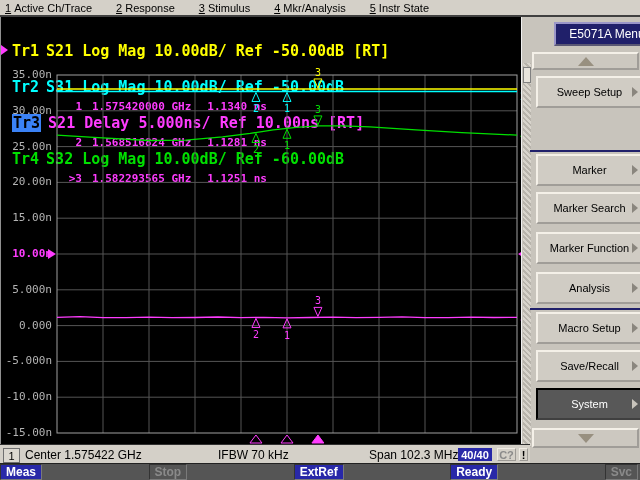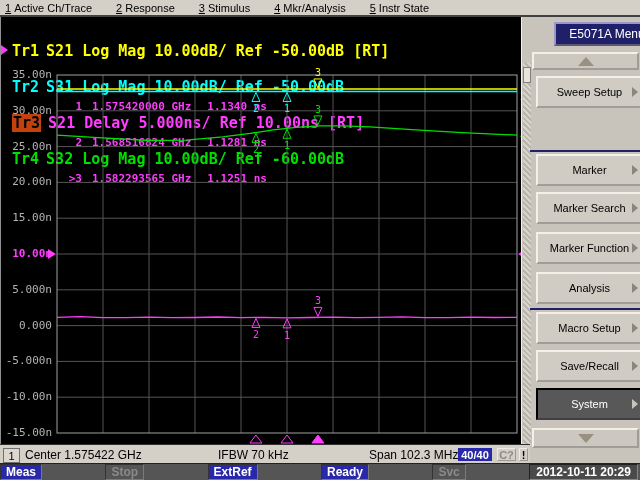--- a/index.html
+++ b/index.html
@@ -9,21 +9,21 @@
   .menubar{position:absolute;left:0;top:0;width:640px;height:17px;background:#d4d0c8;
            border-bottom:2px solid #404040;display:flex;align-items:center;gap:24px;
            padding-left:5px;box-sizing:border-box;font-size:11px;color:#000;}
   .menubar .mi{white-space:nowrap;}
   .menubar u{text-decoration:underline;}
   
   .tracerows{position:absolute;left:12px;top:21px;font-family:"DejaVu Sans Mono",monospace;
              font-size:15px;font-weight:bold;line-height:12px;white-space:pre;}
   .c-y{color:#ffff00;} .c-c{color:#00ffff;} .c-m{color:#ff3cff;} .c-g{color:#00e000;}
   .trid{margin-right:7px;}
-  .trid.inv{background:#c2410c;color:#000;padding:0 1px;}
+  .trid.inv{background:#3b82f6;color:#000;padding:0 1px;}
   .tr3arrow{position:absolute;left:1px;top:45px;width:0;height:0;
             border-left:7px solid #ff3cff;border-top:5px solid transparent;border-bottom:5px solid transparent;}
   
   .mkrrows{position:absolute;left:62px;top:77px;font-family:"DejaVu Sans Mono",monospace;
            font-size:11px;font-weight:bold;line-height:12px;color:#ff3cff;white-space:pre;}
   .mnum{display:inline-block;width:20px;text-align:right;}
   .mfreq{margin-left:10px;} .mval{margin-left:16px;}
   
   .ytick{position:absolute;left:0;width:52px;text-align:right;
          font-family:"DejaVu Sans Mono",monospace;font-size:11px;color:#b4b4b4;height:13px;}
@@ -233,16 +233,15 @@
     <div class="badgeC">C?</div>
     <div class="badgeE">!</div>
   </div>
 
   <div class="status2">
     <div class="s2item on">Meas</div>
     <div class="s2item off">Stop</div>
     <div class="s2item on">ExtRef</div>
     <div class="s2item on">Ready</div>
     <div class="s2item off">Svc</div>
-    <div class="s2date">2012-10-11 20:29</div>
   </div>
 
 </div>
 
 </body></html>

